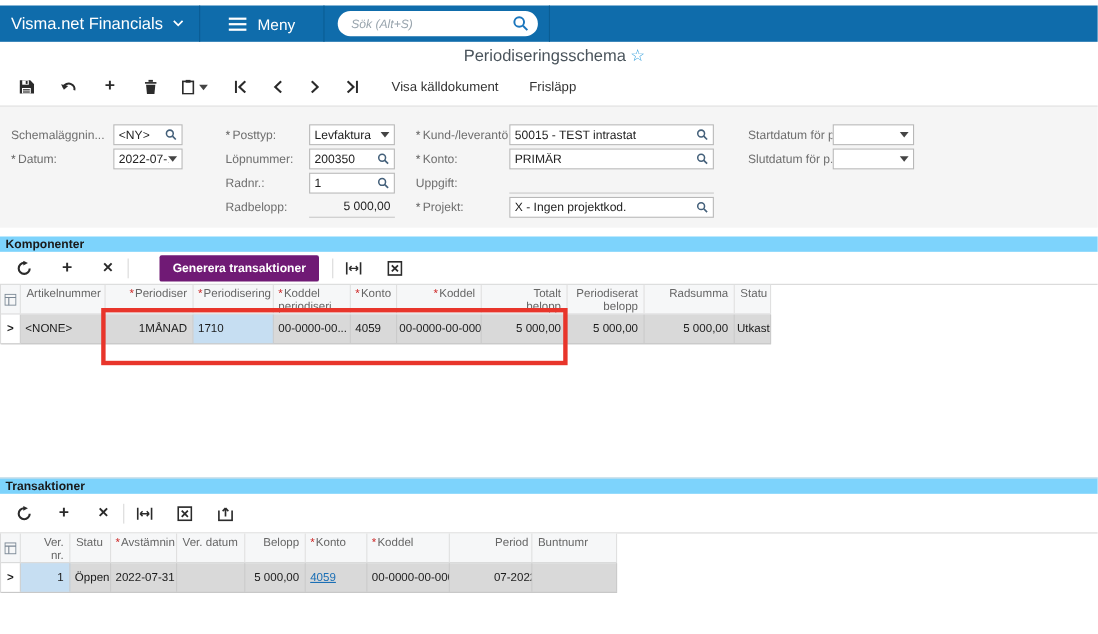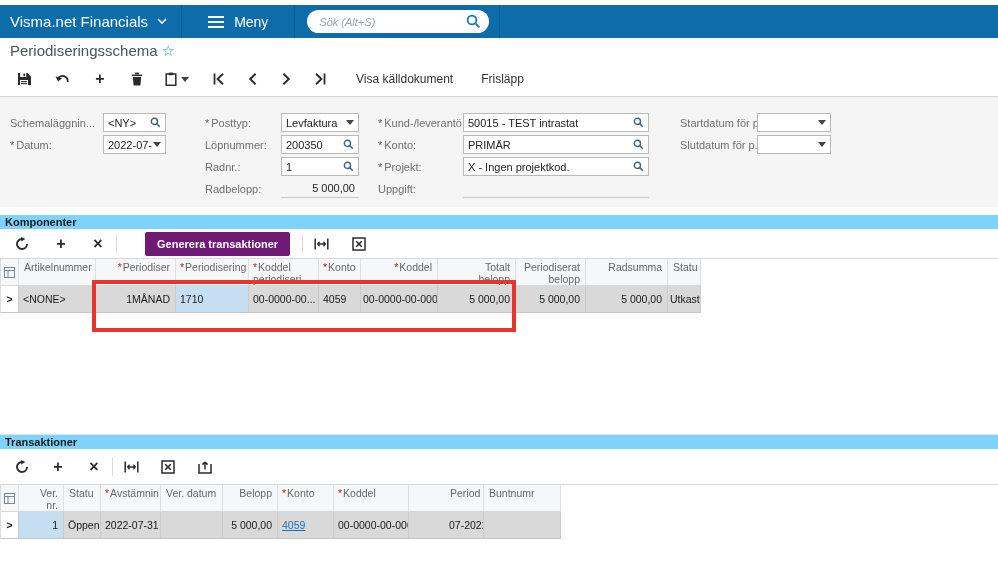--- a/index.html
+++ b/index.html
@@ -15,21 +15,21 @@
   .meny { display:flex; align-items:center; gap:10px; padding:0 26px; height:100%; font-size:14px; }
   .burger { display:flex; flex-direction:column; gap:3px; }
   .burger span { display:block; width:16px; height:2px; background:#fff; }
   .searchwrap { display:flex; align-items:center; height:100%; padding:0 10px 0 12px; }
   .searchpill { width:182px; height:23px; background:#fff; border-radius:12px; display:flex; align-items:center; padding:0 8px 0 12px; }
   .searchpill input { border:none; outline:none; flex:1; font-size:11px; font-style:italic; color:#444;
     font-family:"Liberation Sans","DejaVu Sans",sans-serif; background:transparent; }
   .searchpill input::placeholder { color:#98a4ad; }
 
   
-  .titlebar { height:24px; display:flex; align-items:center; padding-left:10px; gap:4px; }
+  .titlebar { height:24px; display:flex; align-items:center; padding-left:10px; gap:4px;justify-content:center; }
   .pagetitle { font-size:15px; color:#4a545c; }
   .star { color:#2d9cdb; font-size:15px; line-height:1; }
 
   
   .rtoolbar { height:35px; display:flex; align-items:center; border-bottom:1px solid #d8d8d8; }
   .tbi { width:20px; height:20px; display:flex; align-items:center; justify-content:center; cursor:pointer; }
   .tbtxt { font-size:12px; color:#333; cursor:pointer; }
   .glyph { font-size:16px; font-weight:bold; color:#2b2b2b; line-height:1; }
   .caret { width:0; height:0; border-left:4px solid transparent; border-right:4px solid transparent; border-top:5px solid #444; }
 
@@ -280,34 +280,34 @@
           <span class="val">PRIMÄR</span>
           <span>
               <svg width="11" height="11" viewBox="0 0 11 11">
                 <circle cx="4.4" cy="4.4" r="3.1" fill="none" stroke="#44607a" stroke-width="1.4"></circle>
                 <path d="M6.8 6.8l3 3" stroke="#44607a" stroke-width="1.5"></path>
               </svg>
             </span>
         </div>
       </div>
       <div class="frow">
+        <div class="flabel"><span>Uppgift:</span></div>
+        <div class="fline"></div>
+      </div>
+      <div class="frow">
         <div class="flabel"><span class="req-form">*</span><span>Projekt:</span></div>
         <div class="fbox">
           <span class="val">X - Ingen projektkod.</span>
           <span>
               <svg width="11" height="11" viewBox="0 0 11 11">
                 <circle cx="4.4" cy="4.4" r="3.1" fill="none" stroke="#44607a" stroke-width="1.4"></circle>
                 <path d="M6.8 6.8l3 3" stroke="#44607a" stroke-width="1.5"></path>
               </svg>
             </span>
         </div>
-      </div>
-      <div class="frow">
-        <div class="flabel"><span>Uppgift:</span></div>
-        <div class="fline"></div>
       </div>
     </div>
 
     <div class="fcol fcol4">
       <div class="frow">
         <div class="flabel"><span>Startdatum för p...</span></div>
         <div class="fbox">
           <span class="val"></span>
           <span class="caret"></span>
         </div>

